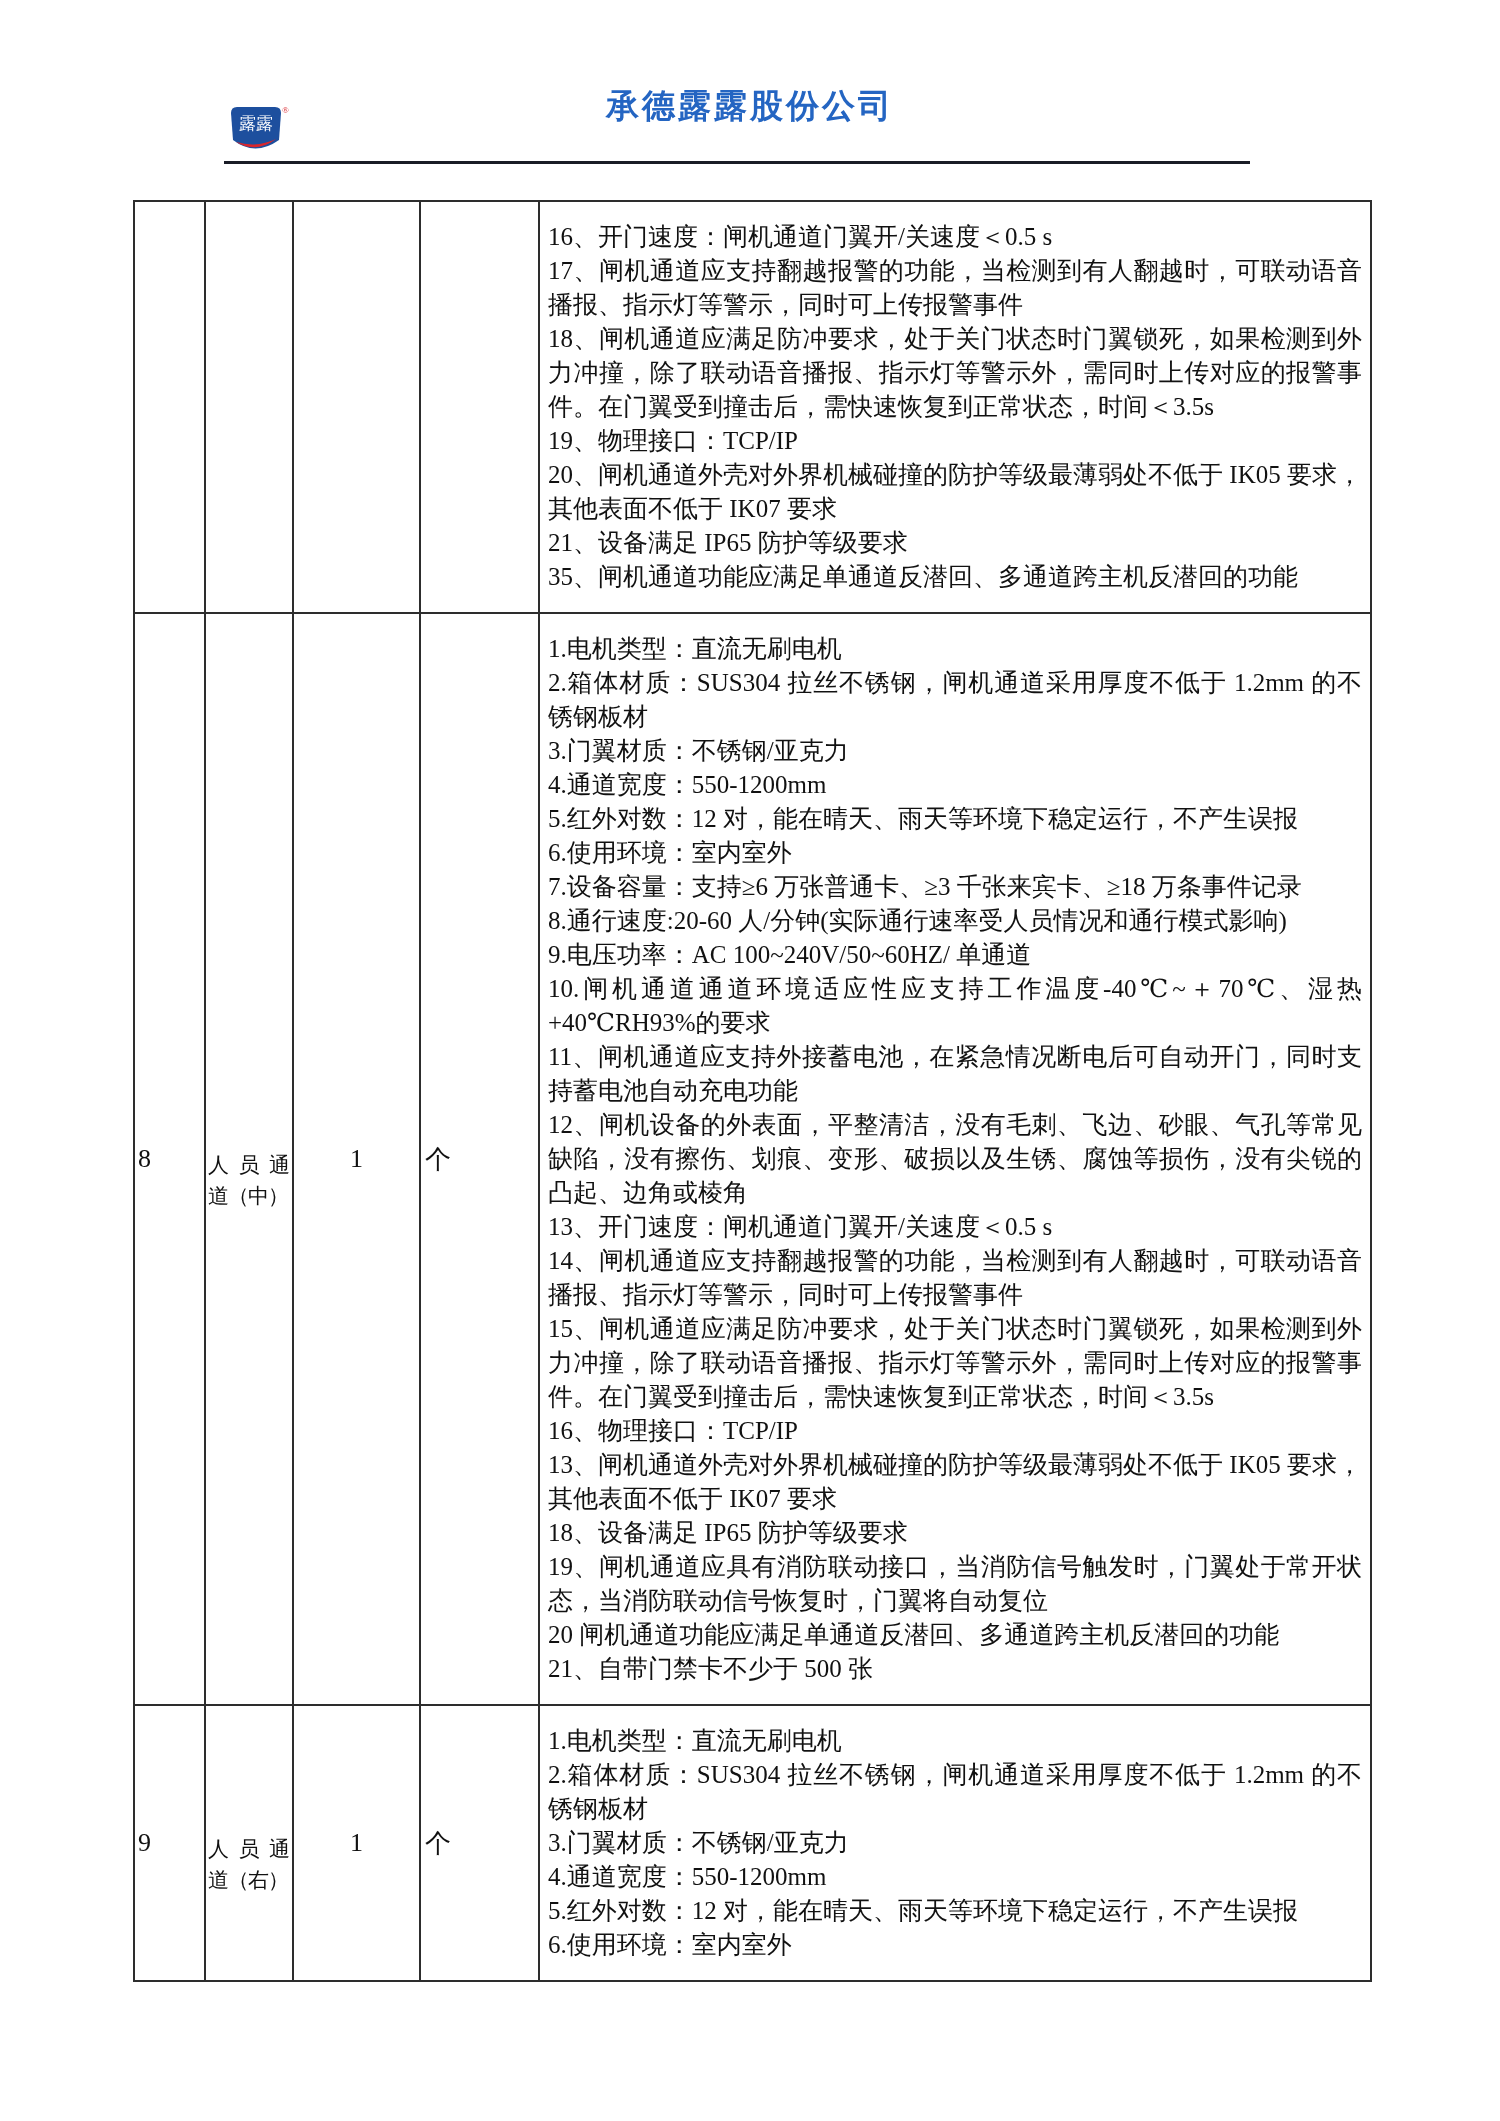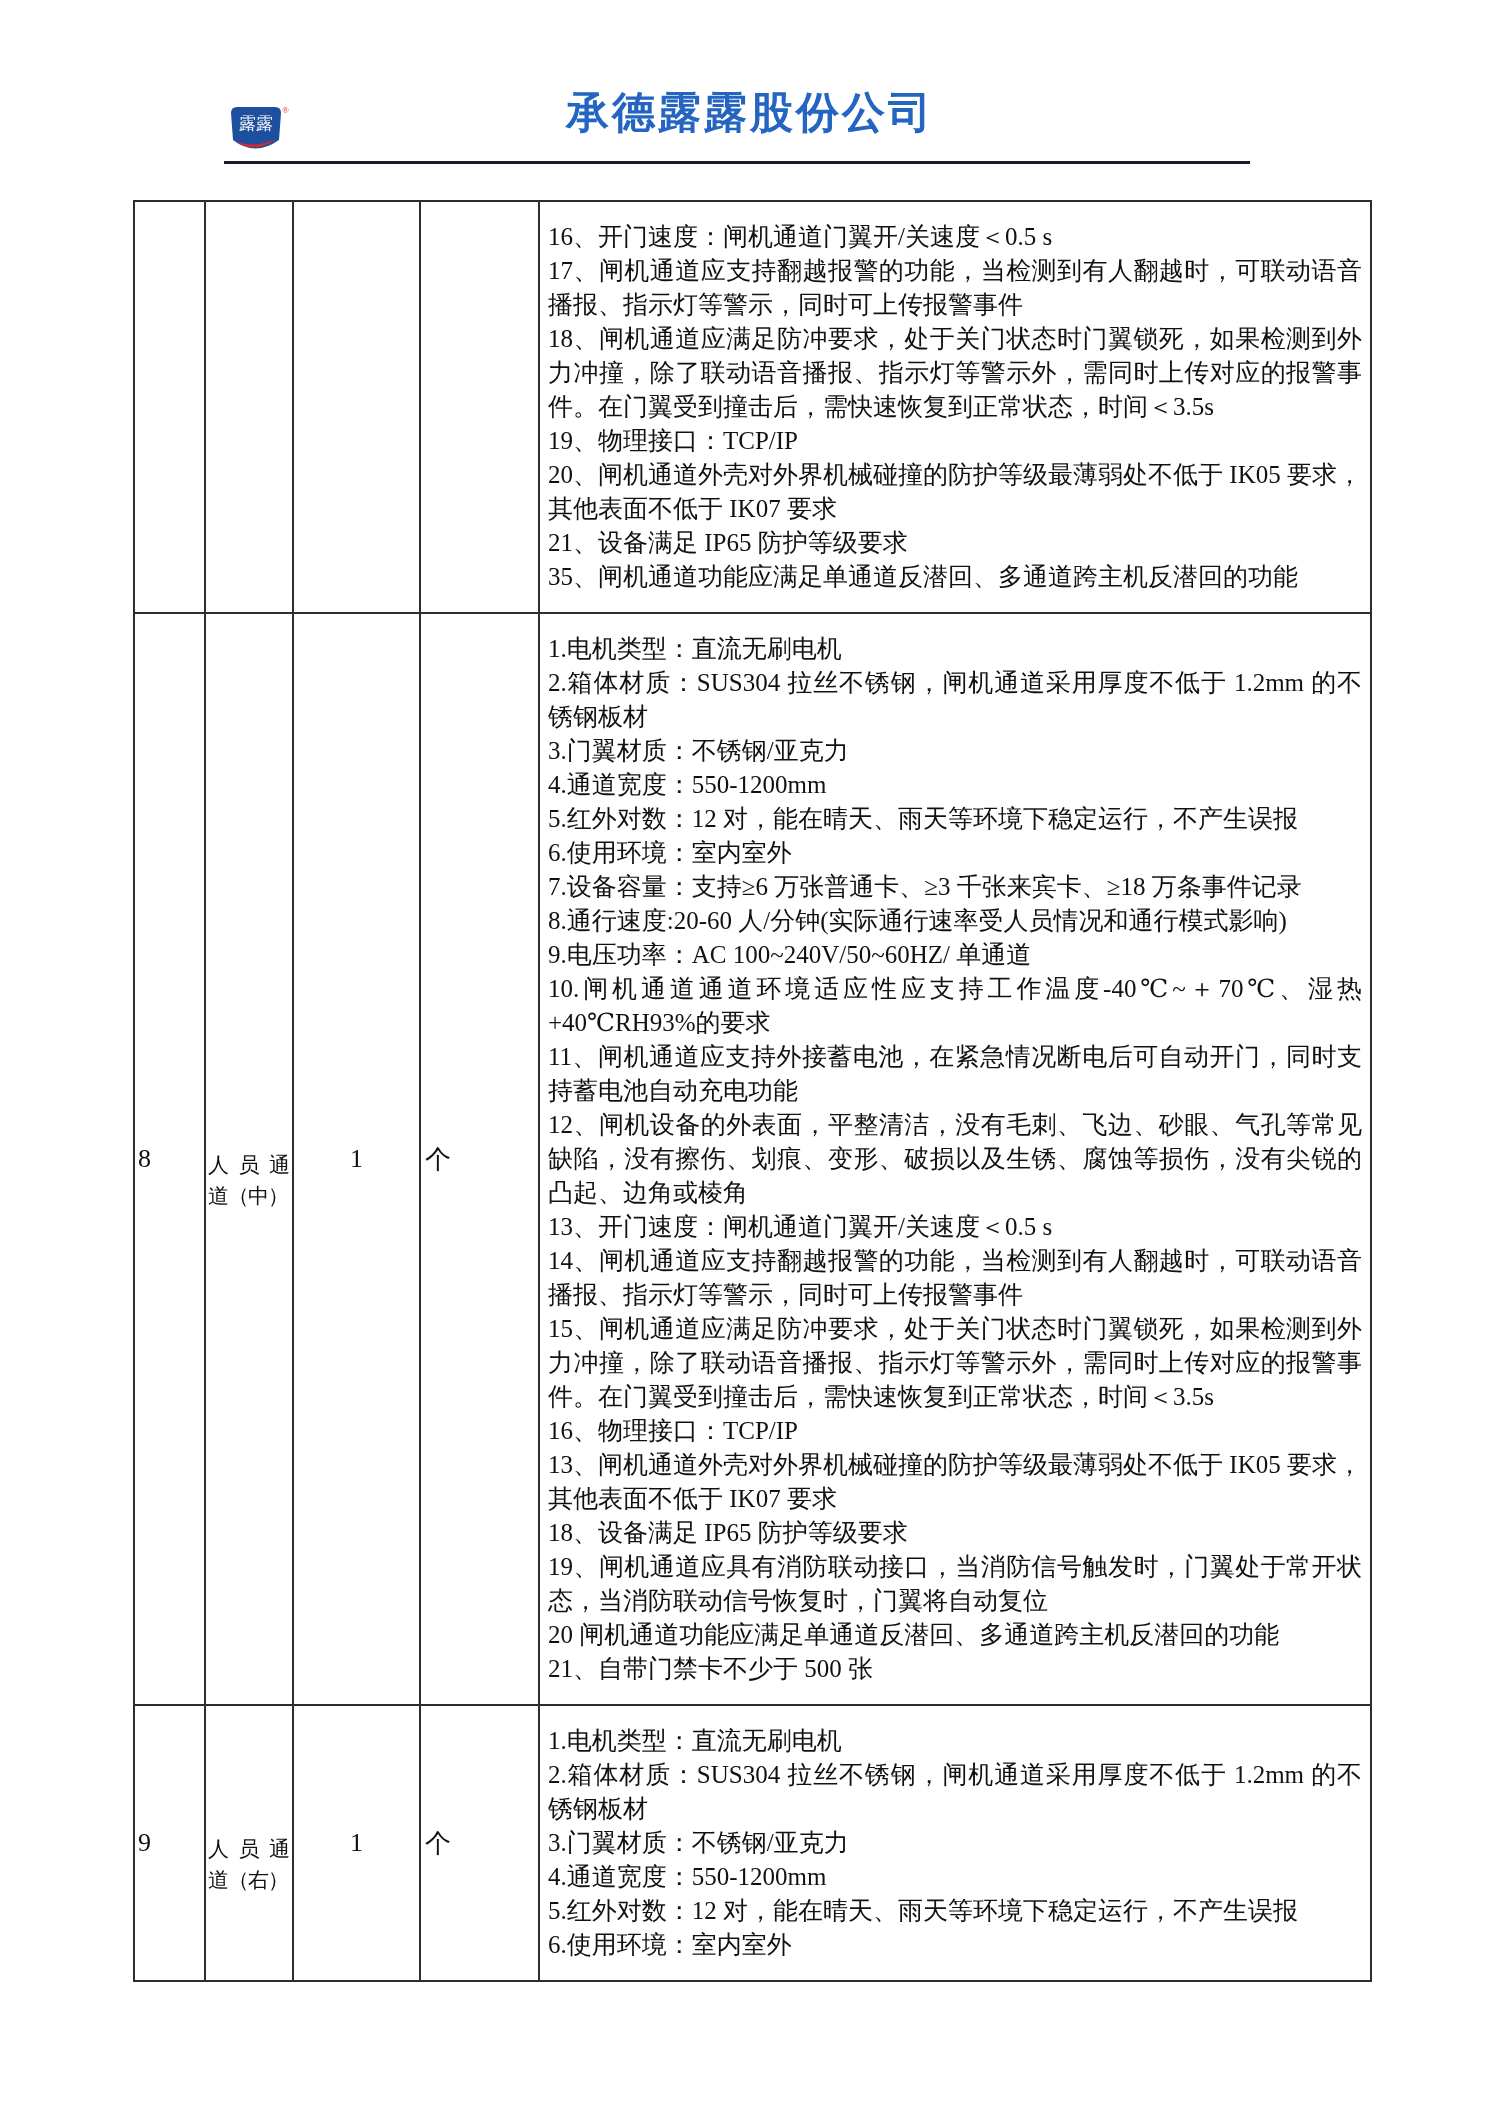--- a/index.html
+++ b/index.html
@@ -3,21 +3,21 @@
 <meta charset="utf-8">
 <style>
   html,body{margin:0;padding:0;background:#ffffff;}
   body{width:1500px;height:2121px;position:relative;
        font-family:"Liberation Serif","DejaVu Serif",serif;color:#111;}
   .page{position:absolute;inset:0;background:#fff;}
 
   
   .hdr-logo{position:absolute;left:226px;top:104px;width:66px;height:54px;}
   .hdr-title{position:absolute;left:0;top:84px;width:1500px;text-align:center;
-             font-size:43px;font-weight:bold;letter-spacing:3px;color:#2465c2;}
+             font-size:33px;font-weight:bold;letter-spacing:3px;color:#2465c2;}
   .hdr-rule{position:absolute;left:224px;top:161px;width:1026px;height:3px;background:#191c26;}
 
   
   table.spec-table{position:absolute;left:133px;top:200px;width:1237px;
                    border-collapse:collapse;table-layout:fixed;}
   table.spec-table td{border:2px solid #2d2d2d;vertical-align:middle;
                       box-sizing:border-box;overflow:hidden;}
   .row-0 td{height:398px;}
   .row-1 td{height:1089px;}
   .row-2 td{height:246px;}

